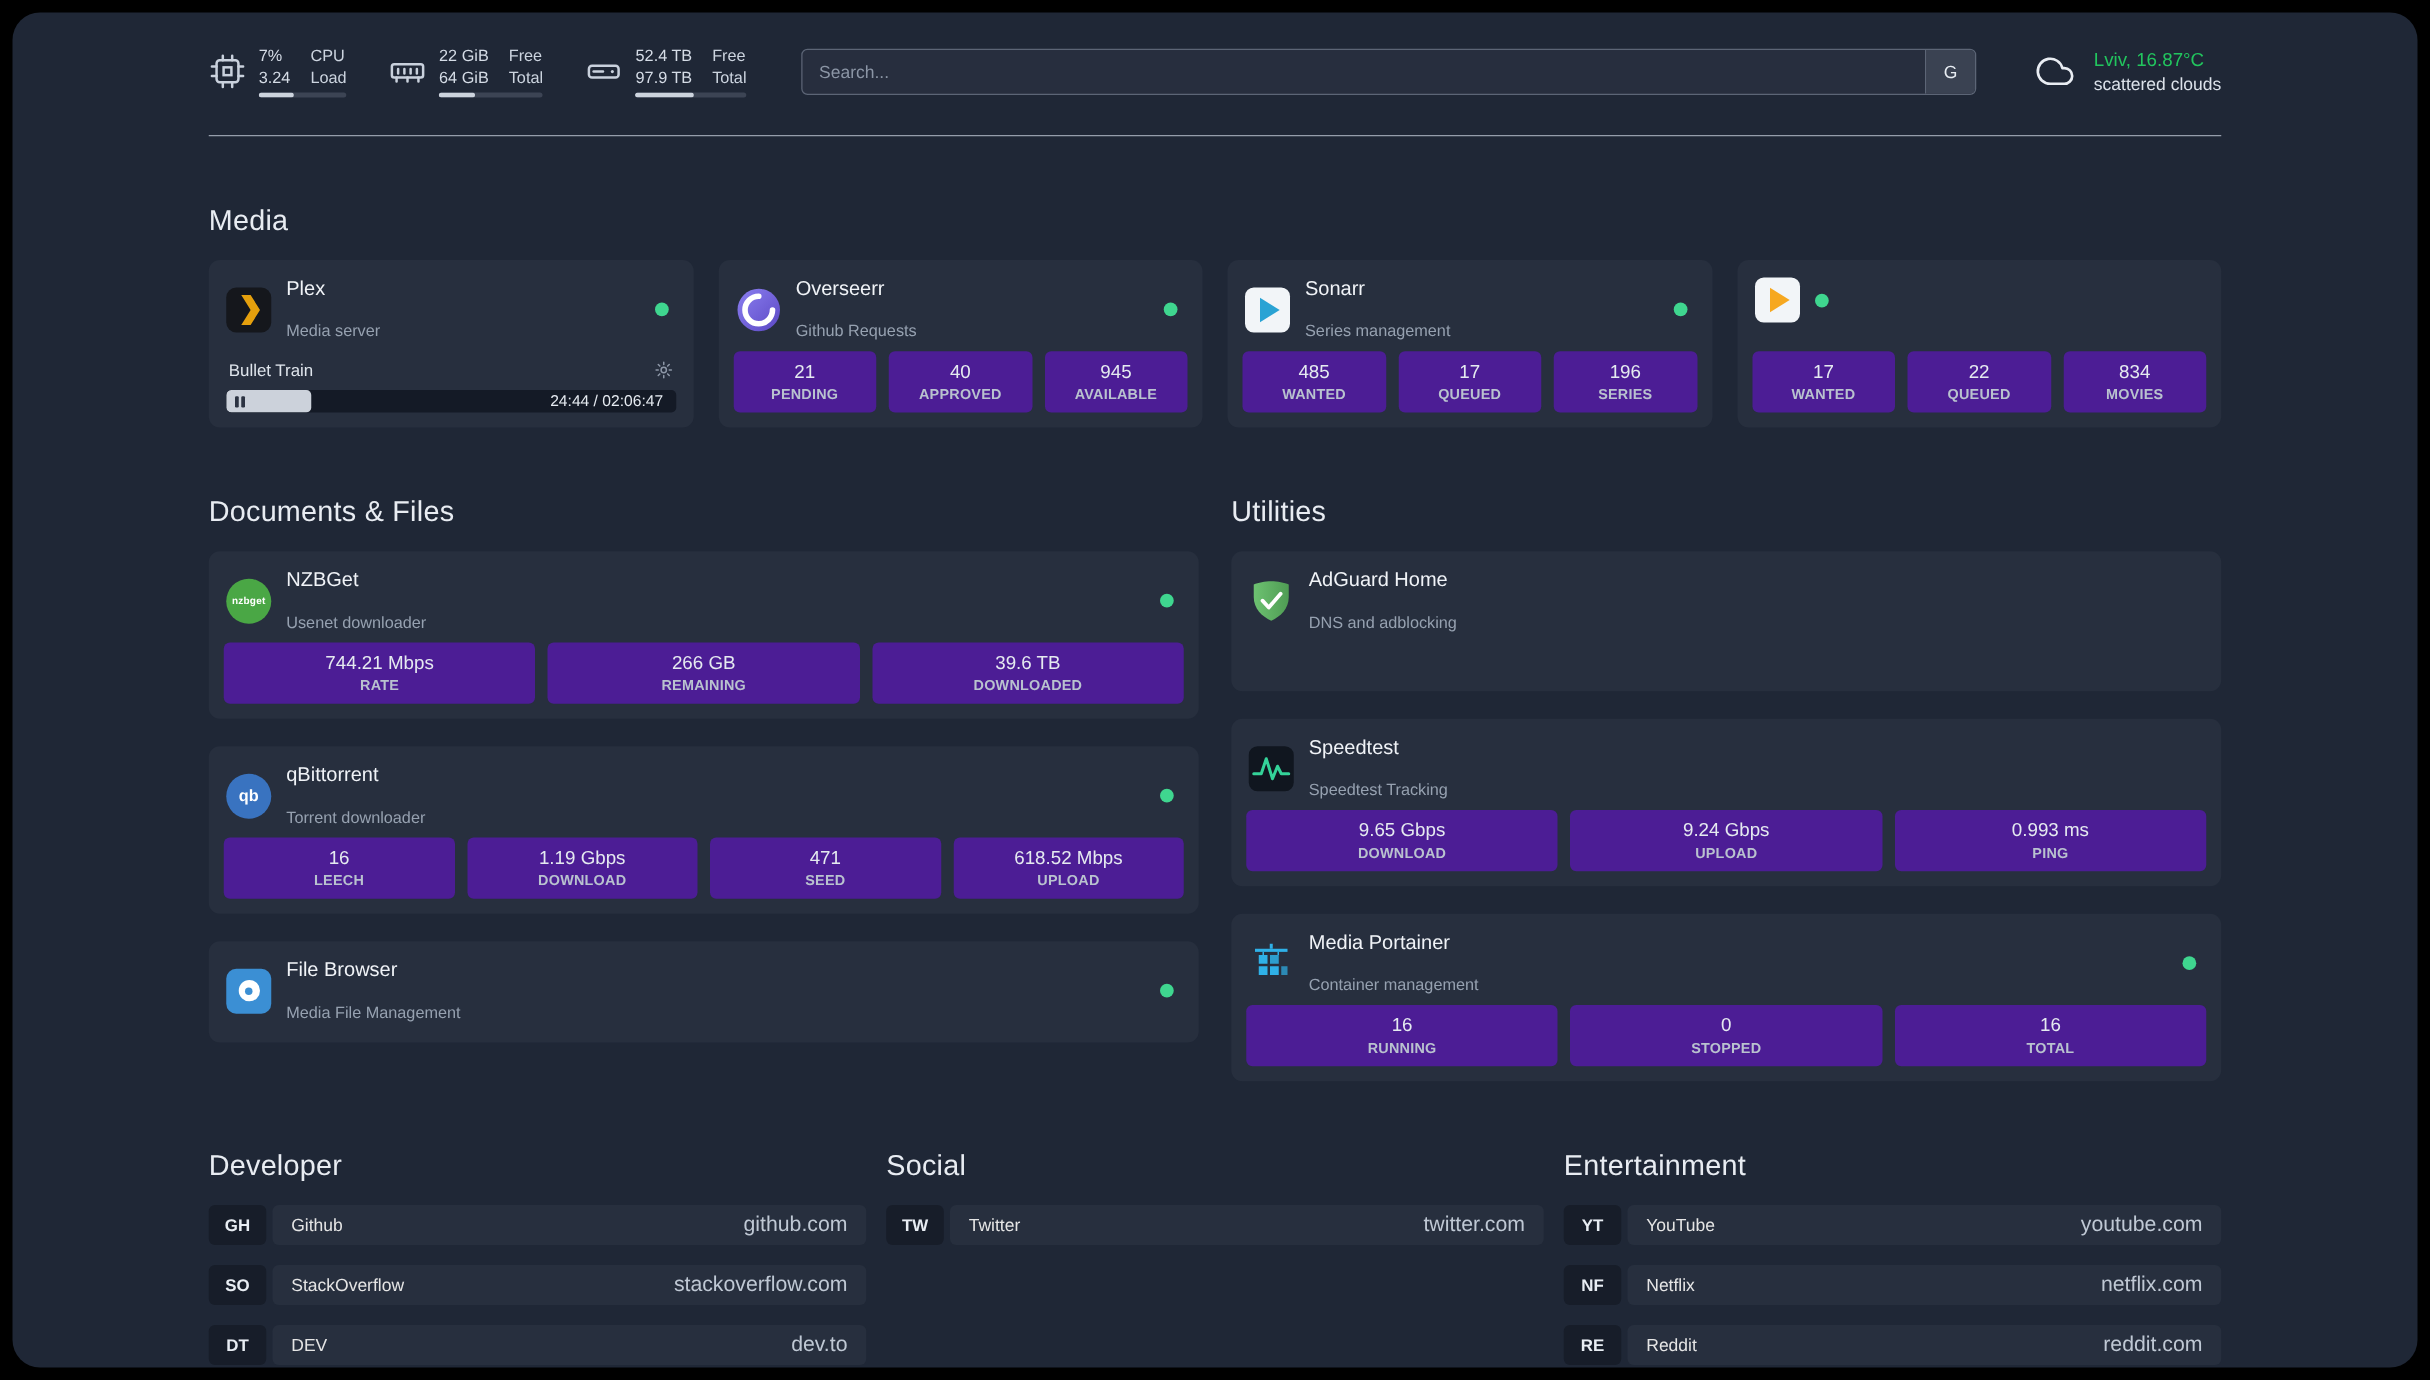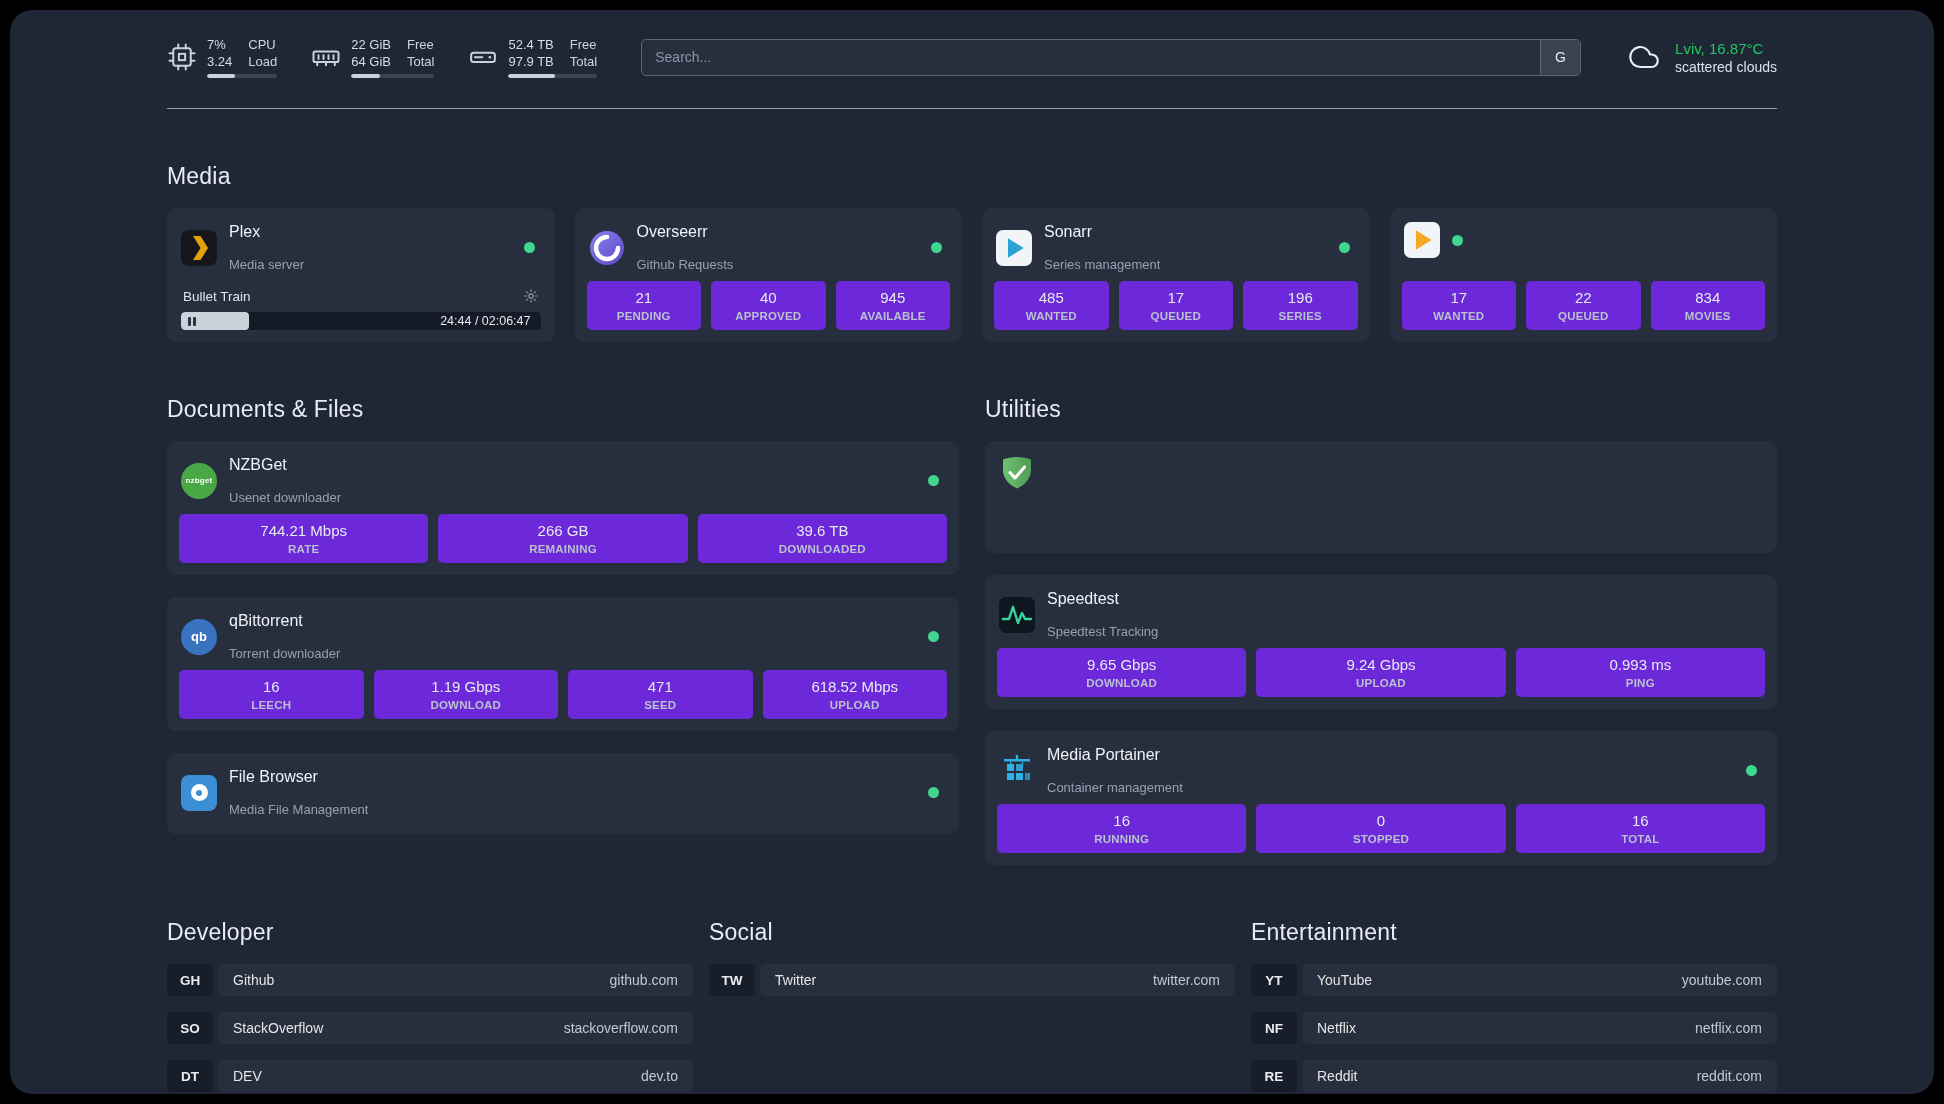--- a/index.html
+++ b/index.html
@@ -50,21 +50,21 @@
   .card-header { display:flex; align-items:center; gap:12px; padding:4px 4px 8px 2px; cursor:pointer; }
   .app-icon { width:36px; height:36px; flex:0 0 36px; display:flex; align-items:center; justify-content:center;
               border-radius:8px; overflow:hidden; }
   .app-icon svg { width:100%; height:100%; display:block; }
   .card-titles { flex:1; min-width:0; }
   .card-name { font-size:16px; font-weight:500; color:#f0f3f7; line-height:20px; }
   .card-desc { font-size:13px; color:#96a1b0; line-height:17px; margin-top:14px; }
   .status-dot { width:11px; height:11px; border-radius:50%; background:#3fd68f; margin-right:4px; flex:0 0 11px; }
 
   .stats-row { display:flex; gap:10px; margin-top:auto; }
-  .stat { flex:1; background:#6d28d9; border-radius:5px; padding:7px 4px 8px; text-align:center; }
+  .stat { flex:1; background:#4c1d95; border-radius:5px; padding:7px 4px 8px; text-align:center; }
   .stat-value { font-size:15px; color:#e5eaf0; line-height:19px; white-space:nowrap; }
   .stat-label { font-size:11.5px; font-weight:700; color:#b9c2cf; margin-top:3px; letter-spacing:.2px; }
 
   
   .media-widget { margin-top:auto; padding:0 2px; }
   .media-title-row { display:flex; justify-content:space-between; align-items:center; padding:2px 2px 8px 2px; }
   .media-title { font-size:13.5px; color:#dfe5ec; }
   .gear { width:16px; height:16px; color:#8d97a7; cursor:pointer; }
   .gear svg { width:100%; height:100%; }
   .media-track { position:relative; height:18px; background:#141a26; border-radius:4px; overflow:hidden; }
@@ -88,21 +88,21 @@
   .speedtest-bg { background:#10161f; border-radius:7px; }
 
   
   .bookmarks { margin-top:54px; display:grid; grid-template-columns:1fr 1fr 1fr; gap:16px; align-items:start; padding-bottom:30px; }
   .bm-row { display:flex; gap:5px; height:32px; margin-bottom:16px; cursor:pointer; }
   .bm-abbr { width:46px; flex:0 0 46px; background:#171d29; border-radius:5px; display:flex; align-items:center;
              justify-content:center; color:#e8edf3; font-size:13.5px; font-weight:600; }
   .bm-pill { flex:1; background:#272f3e; border-radius:5px; display:flex; align-items:center;
              justify-content:space-between; padding:0 15px; min-width:0; }
   .bm-name { font-size:14px; color:#e5e5e5; }
-  .bm-url { font-size:14px; color:#bfc8d4; }
+  .bm-url { font-size:17px; color:#bfc8d4; }
 </style>
 </head>
 <body>
 
 <div class="frame">
   <div class="content">
 
     <header class="topbar">
       <div class="resources">
 
@@ -421,20 +421,24 @@
                   <defs>
                       <linearGradient id="agg" x1="0" y1="0" x2="1" y2="0">
                     <stop offset="0" stop-color="#6dc271"></stop>
                         <stop offset="1" stop-color="#4f9c54"></stop>
                       </linearGradient>
                     </defs>
                   <path d="M18 2C13 2 7.5 3.2 4 4.5v10c0 9.5 6.5 15.5 14 19 7.5-3.5 14-9.5 14-19v-10C28.5 3.2 23 2 18 2z" fill="url(#agg)"></path>
                   <path d="M11 17.5l5 5.5 9.5-11" stroke="#fff" stroke-width="3" fill="none" stroke-linecap="round" stroke-linejoin="round"></path>
                 </svg>
               </span>
+              <div class="card-titles">
+                <div class="card-name">AdGuard Home</div>
+                <div class="card-desc">DNS and adblocking</div>
+              </div>
             </div>
           </div>
 
           <div class="card stat-card">
             <div class="card-header">
               <span class="app-icon speedtest-bg">
                 <svg viewBox="0 0 36 36">
                   <path d="M4 22h6l4-12 5 16 4-10 3 6h6" stroke="#34d399" stroke-width="2.4" fill="none" stroke-linecap="round" stroke-linejoin="round"></path>
                 </svg>
               </span>

